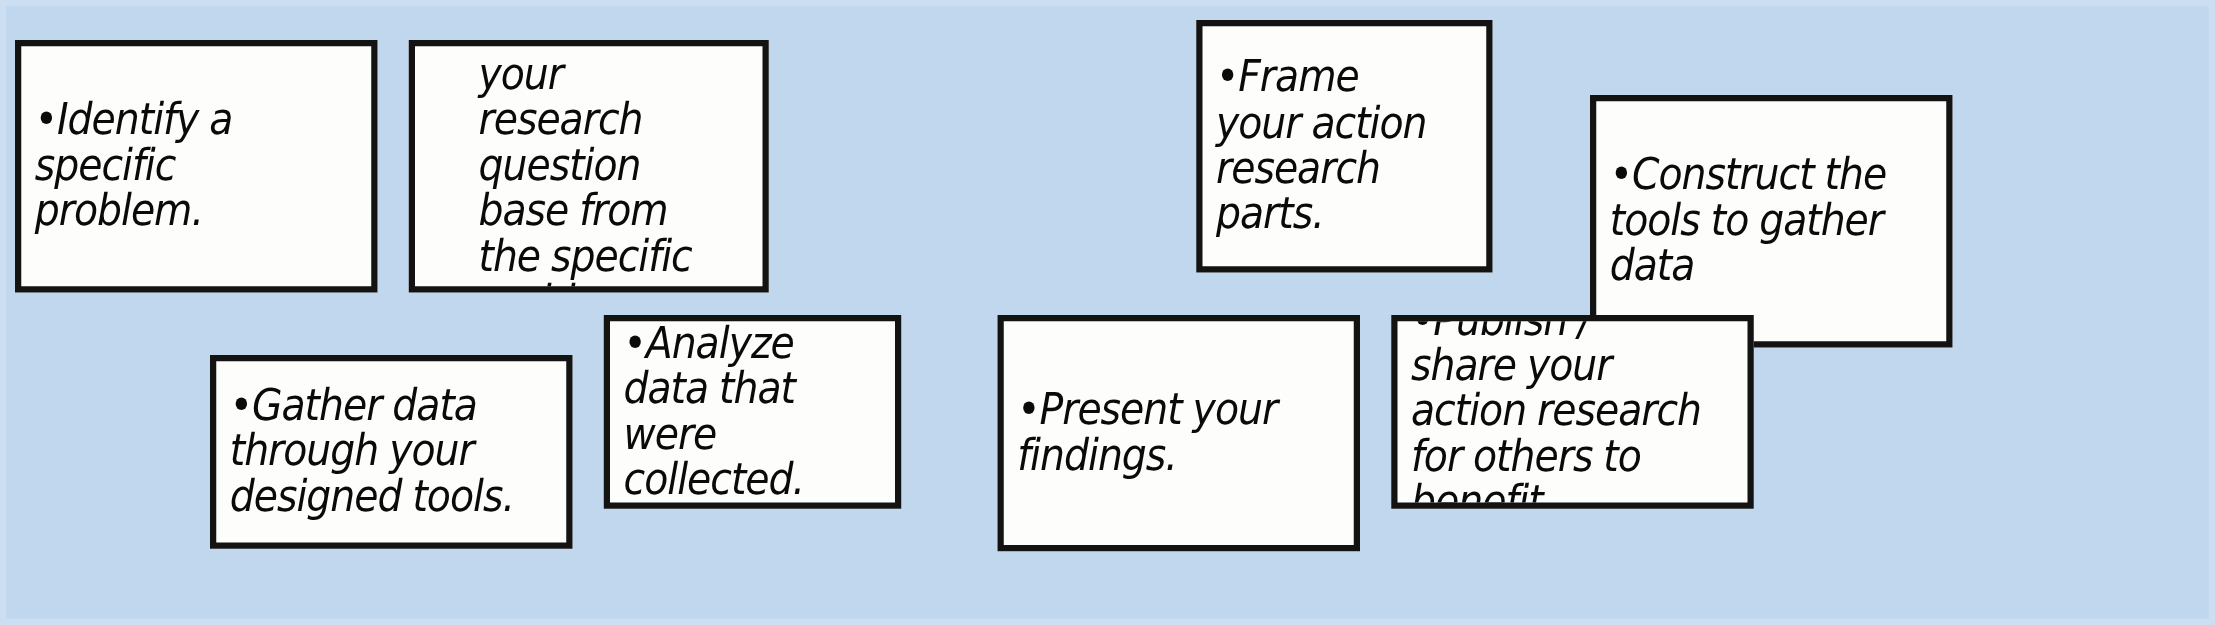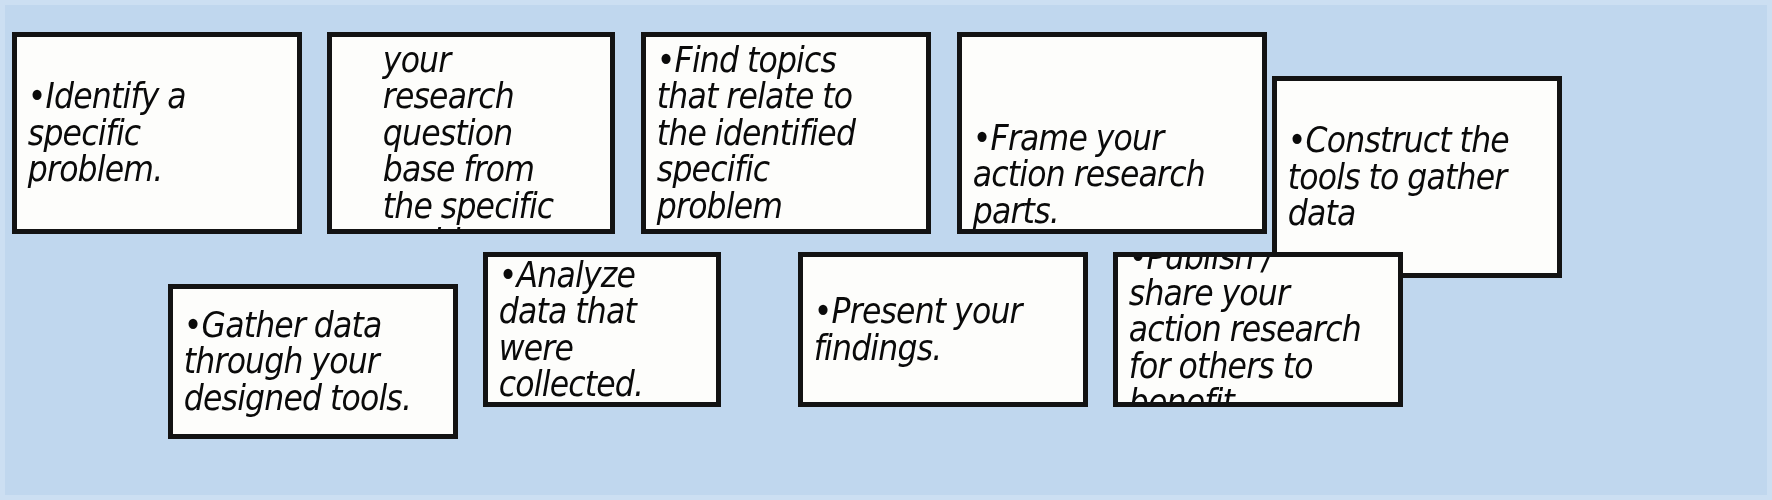--- a/index.html
+++ b/index.html
@@ -61,41 +61,38 @@
 <div id="canvas">
 
   <div class="step-box" style="left:12px; top:32px; width:290px; height:202px;">
     <span class="step-text"><span class="bullet-glyph">•</span><span>Identify a specific problem.</span></span>
   </div>
 
   <div class="step-box" style="left:327px; top:32px; width:288px; height:202px;padding-left:40px;">
     <span class="step-text"><span class="bullet-glyph">•</span><span>Formulate your research question base from the specific problem.</span></span>
   </div>
 
-  <div class="step-box" style="left:641px; top:32px; width:290px; height:202px;">
-    <span class="step-text"><span class="bullet-glyph">•</span><span>Find topics that relate to the identified specific problem</span></span>
-  </div>
 
-  <div class="step-box" style="left:957px; top:32px; width:310px; height:202px;align-items:flex-end;">
+  <div class="step-box" style="left:957px; top:16px; width:237px; height:202px;">
     <span class="step-text"><span class="bullet-glyph">•</span><span>Frame your action research parts.</span></span>
   </div>
 
   <div class="step-box" style="left:1272px; top:32px; width:290px; height:202px;margin-top:44px;">
     <span class="step-text"><span class="bullet-glyph">•</span><span>Construct the tools to  gather data</span></span>
   </div>
 
   <div class="step-box" style="left:168px; top:252px; width:290px; height:155px;margin-top:32px;">
     <span class="step-text"><span class="bullet-glyph">•</span><span>Gather data through your designed tools.</span></span>
   </div>
 
   <div class="step-box" style="left:483px; top:252px; width:238px; height:155px;">
     <span class="step-text"><span class="bullet-glyph">•</span><span>Analyze data that were collected.</span></span>
   </div>
 
-  <div class="step-box" style="left:798px; top:252px; width:290px; height:155px;">
+  <div class="step-box" style="left:798px; top:252px; width:290px; height:189px;">
     <span class="step-text"><span class="bullet-glyph">•</span><span>Present your findings.</span></span>
   </div>
 
   <div class="step-box" style="left:1113px; top:252px; width:290px; height:155px;">
     <span class="step-text"><span class="bullet-glyph">•</span><span>Publish / share your action research for others to benefit.</span></span>
   </div>
 
 </div>
 
 </body></html>

